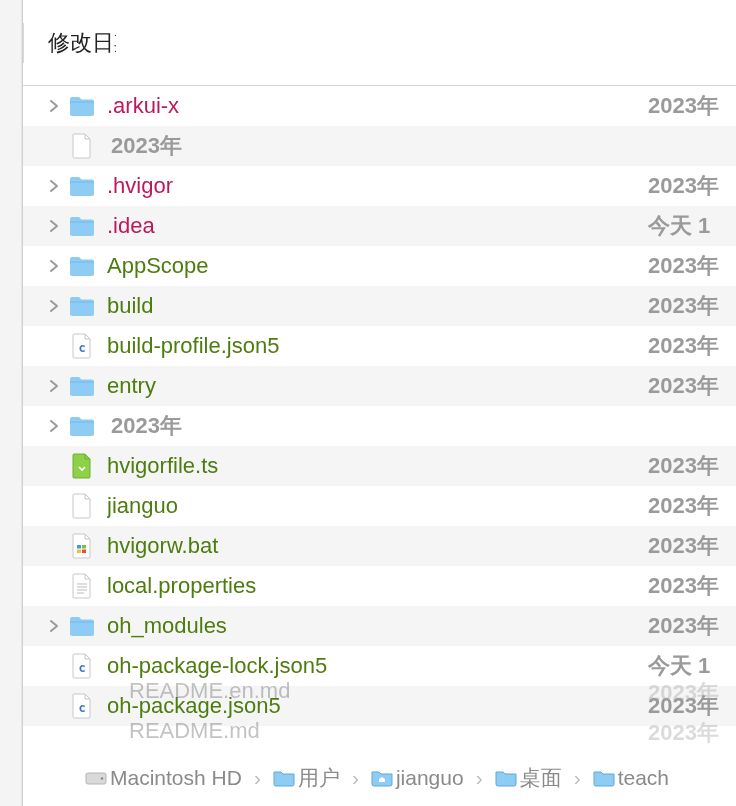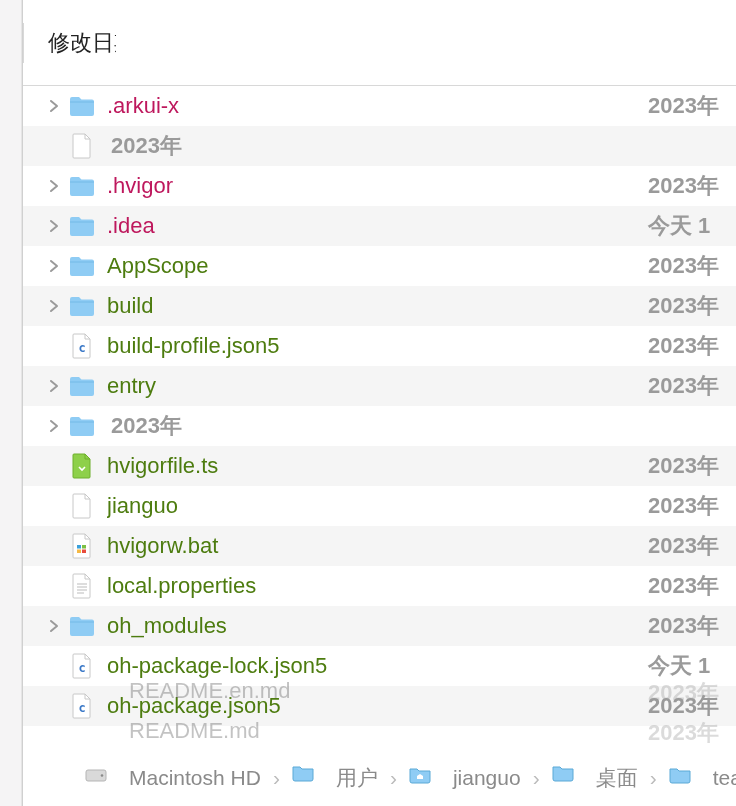--- a/index.html
+++ b/index.html
@@ -138,22 +138,22 @@
       align-items: center;
       padding-left: 40px;
       background: rgba(255,255,255,0.85);
       font-size: 21px;
       color: #8a8a8a;
       gap: 12px;
       overflow: hidden;
     }
     .pathbar .crumb {
       display: flex;
-      align-items: flex-start;
-      gap: 22px;
+      align-items: center;
+      gap: 3px;
       white-space: nowrap;
     }
     .pathbar .sep { color: #bbb; }
     .mini-icon { width: 22px; height: 18px; }
   </style>
 </head>
 <body>
 
 <div class="left-strip"></div>
 

